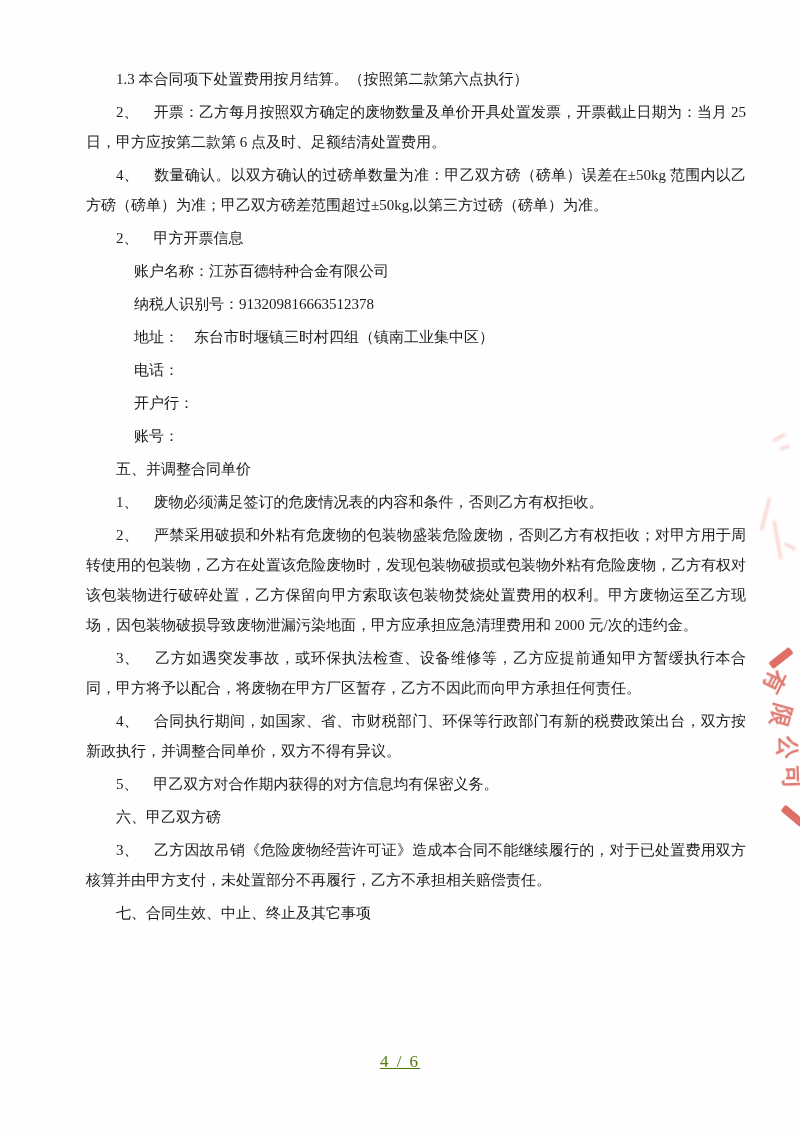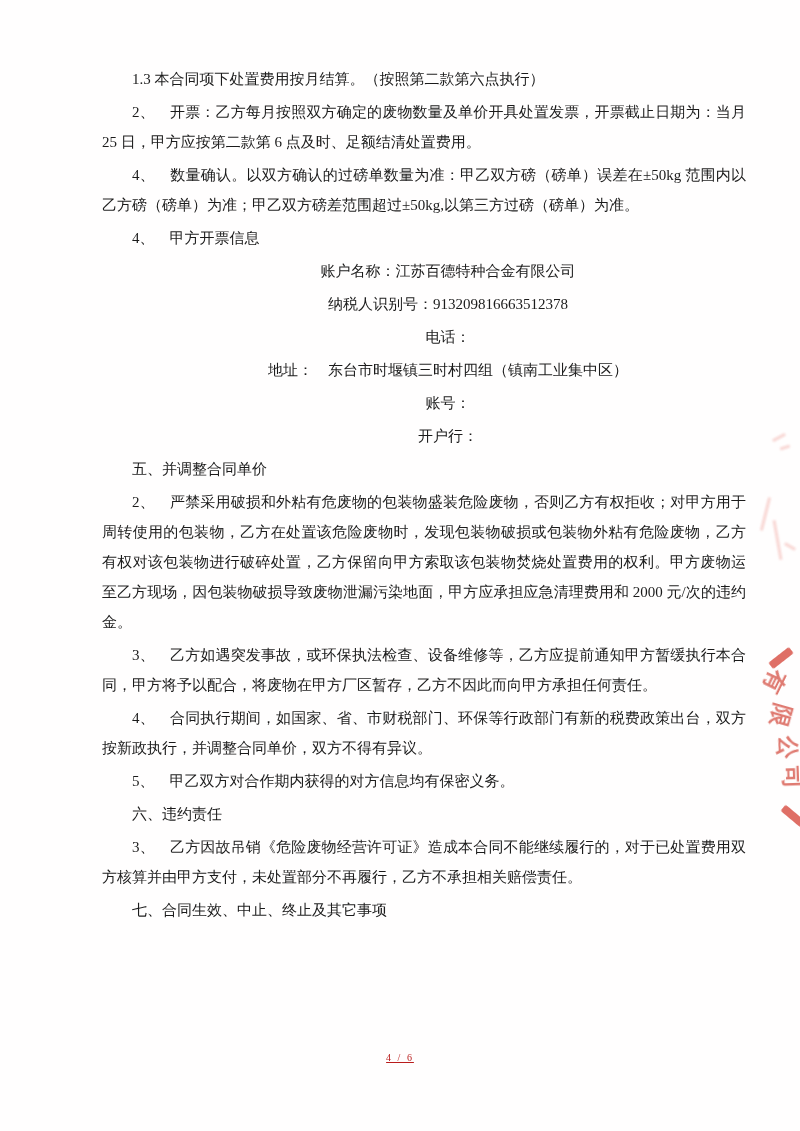--- a/index.html
+++ b/index.html
@@ -6,35 +6,35 @@
   .page{
     position:relative;
     width:800px;height:1131px;
     background:#fffefe;
     overflow:hidden;
     font-family:"Liberation Serif","DejaVu Serif",serif;
     color:#1b1b1b;
   }
   .content{
     position:absolute;
-    left:102px;top:64px;right:54px;
+    left:86px;top:64px;right:54px;
     font-size:15px;
     line-height:30px;
     text-align:justify;
   }
   .content p{margin:0 0 3px 0;}
   p.para{text-indent:2em;}
-  p.sub{text-indent:3.2em;text-align:center;}
+  p.sub{text-indent:3.2em;text-align:left;}
   .footer{
     position:absolute;
     left:0;top:1052px;width:100%;
     text-align:center;
-    font-size:10px;
+    font-size:17px;
     letter-spacing:2px;
-    color:#b91c1c;
+    color:#4d7c0f;
     text-decoration:underline;
   }
   
   .stamp{
     position:absolute;
     left:740px;top:640px;width:60px;height:210px;
     pointer-events:none;
   }
   .stamp-char{
     position:absolute;
@@ -71,33 +71,34 @@
 </style>
 </head>
 <body>
 
 <div class="page">
 
   <div class="content">
     <p class="para">1.3 本合同项下处置费用按月结算。（按照第二款第六点执行）</p>
     <p class="para">2、　开票：乙方每月按照双方确定的废物数量及单价开具处置发票，开票截止日期为：当月 25 日，甲方应按第二款第 6 点及时、足额结清处置费用。</p>
     <p class="para">4、　数量确认。以双方确认的过磅单数量为准：甲乙双方磅（磅单）误差在±50kg 范围内以乙方磅（磅单）为准；甲乙双方磅差范围超过±50kg,以第三方过磅（磅单）为准。</p>
-    <p class="para">4、　甲方开票信息</p>
+    <p class="para">2、　甲方开票信息</p>
     <p class="sub">账户名称：江苏百德特种合金有限公司</p>
     <p class="sub">纳税人识别号：913209816663512378</p>
+    <p class="sub">地址：　东台市时堰镇三时村四组（镇南工业集中区）</p>
     <p class="sub">电话：</p>
-    <p class="sub">地址：　东台市时堰镇三时村四组（镇南工业集中区）</p>
+    <p class="sub">开户行：</p>
     <p class="sub">账号：</p>
-    <p class="sub">开户行：</p>
     <p class="para">五、并调整合同单价</p>
+    <p class="para">1、　废物必须满足签订的危废情况表的内容和条件，否则乙方有权拒收。</p>
     <p class="para">2、　严禁采用破损和外粘有危废物的包装物盛装危险废物，否则乙方有权拒收；对甲方用于周转使用的包装物，乙方在处置该危险废物时，发现包装物破损或包装物外粘有危险废物，乙方有权对该包装物进行破碎处置，乙方保留向甲方索取该包装物焚烧处置费用的权利。甲方废物运至乙方现场，因包装物破损导致废物泄漏污染地面，甲方应承担应急清理费用和 2000 元/次的违约金。</p>
     <p class="para">3、　乙方如遇突发事故，或环保执法检查、设备维修等，乙方应提前通知甲方暂缓执行本合同，甲方将予以配合，将废物在甲方厂区暂存，乙方不因此而向甲方承担任何责任。</p>
     <p class="para">4、　合同执行期间，如国家、省、市财税部门、环保等行政部门有新的税费政策出台，双方按新政执行，并调整合同单价，双方不得有异议。</p>
     <p class="para">5、　甲乙双方对合作期内获得的对方信息均有保密义务。</p>
-    <p class="para">六、违约责任</p>
+    <p class="para">六、甲乙双方磅</p>
     <p class="para">3、　乙方因故吊销《危险废物经营许可证》造成本合同不能继续履行的，对于已处置费用双方核算并由甲方支付，未处置部分不再履行，乙方不承担相关赔偿责任。</p>
     <p class="para">七、合同生效、中止、终止及其它事项</p>
   </div>
 
   <div class="footer">4 / 6</div>
 
   <div class="stamp">
     <div class="stamp-wedge wedge-top"></div>
     <span class="stamp-char c0">有</span>
     <span class="stamp-char c1">限</span>

